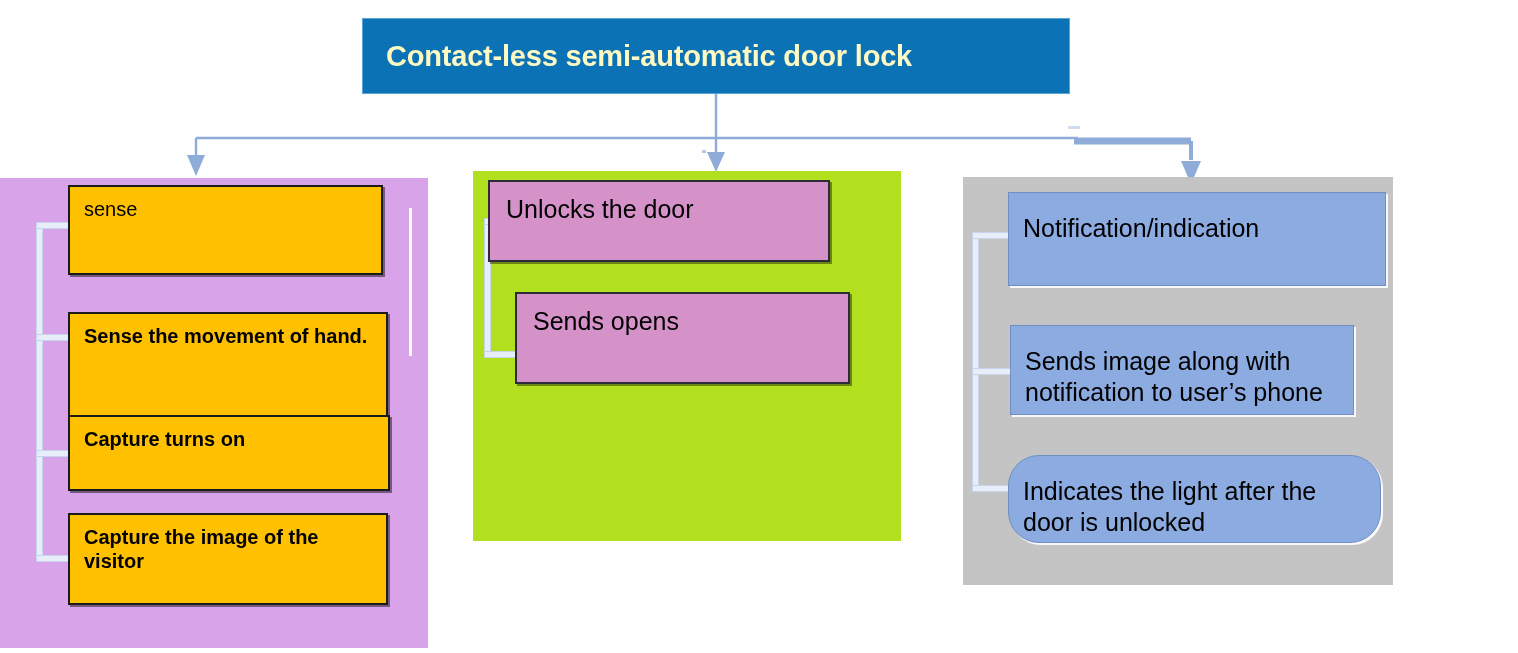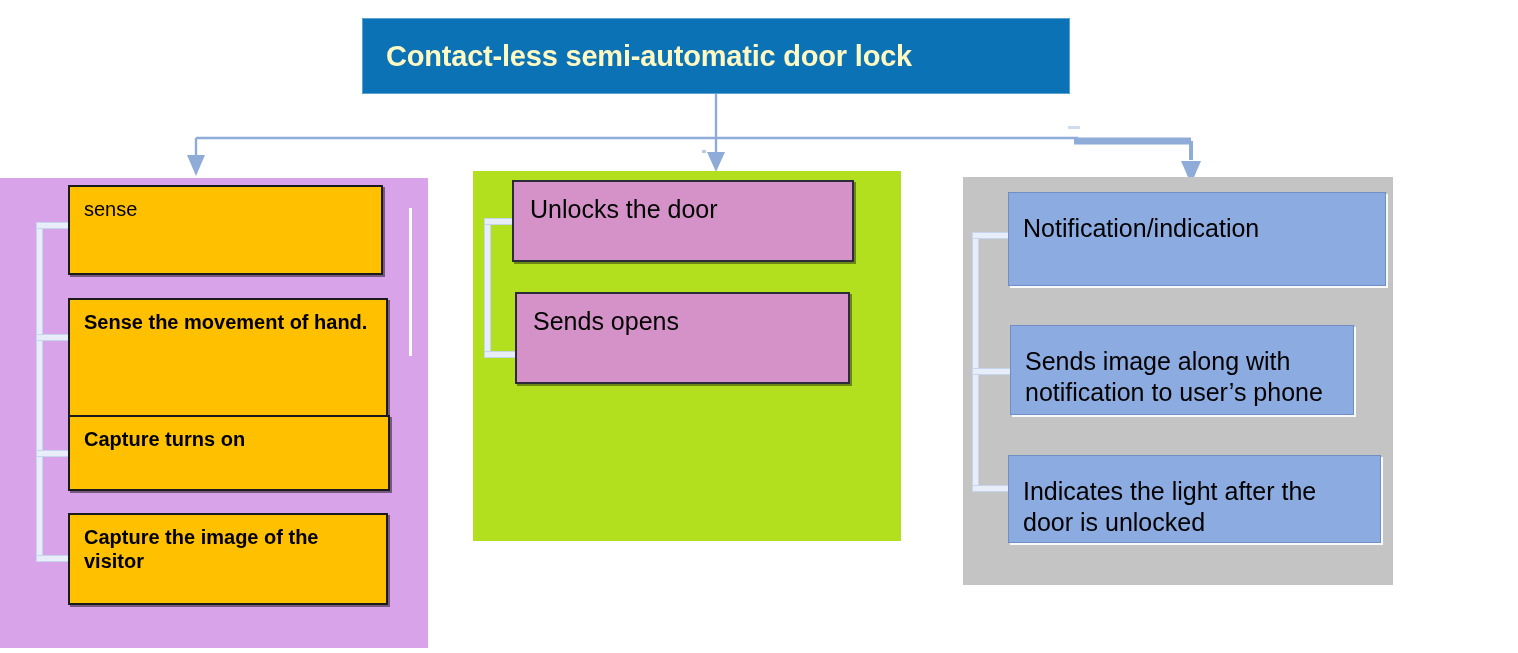--- a/index.html
+++ b/index.html
@@ -111,32 +111,32 @@
     background: #8cabe0;
     border: 1px solid #6f8fc4;
     box-shadow: 2px 2px 0 rgba(255,255,255,0.9);
     font-size: 25px;
     font-weight: normal;
     padding: 20px 12px 0 14px;
   }
 
   
   #node-sense        { left: 68px;  top: 185px; width: 315px; height: 90px;  }
-  #node-sense-hand   { left: 68px;  top: 298px; width: 320px; height: 119px;  }
+  #node-sense-hand   { left: 68px;  top: 312px; width: 320px; height: 119px;  }
   #node-camera       { left: 68px;  top: 415px; width: 322px; height: 76px;  }
   #node-capture      { left: 68px;  top: 513px; width: 320px; height: 92px;  }
 
   
-  #node-unlocks      { left: 512px; top: 180px; width: 342px; height: 82px;  }
+  #node-unlocks      { left: 488px; top: 180px; width: 342px; height: 82px;  }
   #node-latch        { left: 515px; top: 292px; width: 335px; height: 92px;  }
 
   
   #node-notification { left: 1008px; top: 192px; width: 378px; height: 94px; }
   #node-sends-image  { left: 1010px; top: 325px; width: 344px; height: 90px; }
-  #node-indicates    { left: 1008px; top: 455px; width: 373px; height: 88px; }
+  #node-indicates    { left: 1008px; top: 455px; width: 373px; height: 88px; border-radius: 31px; }
 
   
   .bracket {
     position: absolute;
     pointer-events: none;
   }
   .bracket .spine,
   .bracket .stub {
     position: absolute;
     background: #e8eef9;

